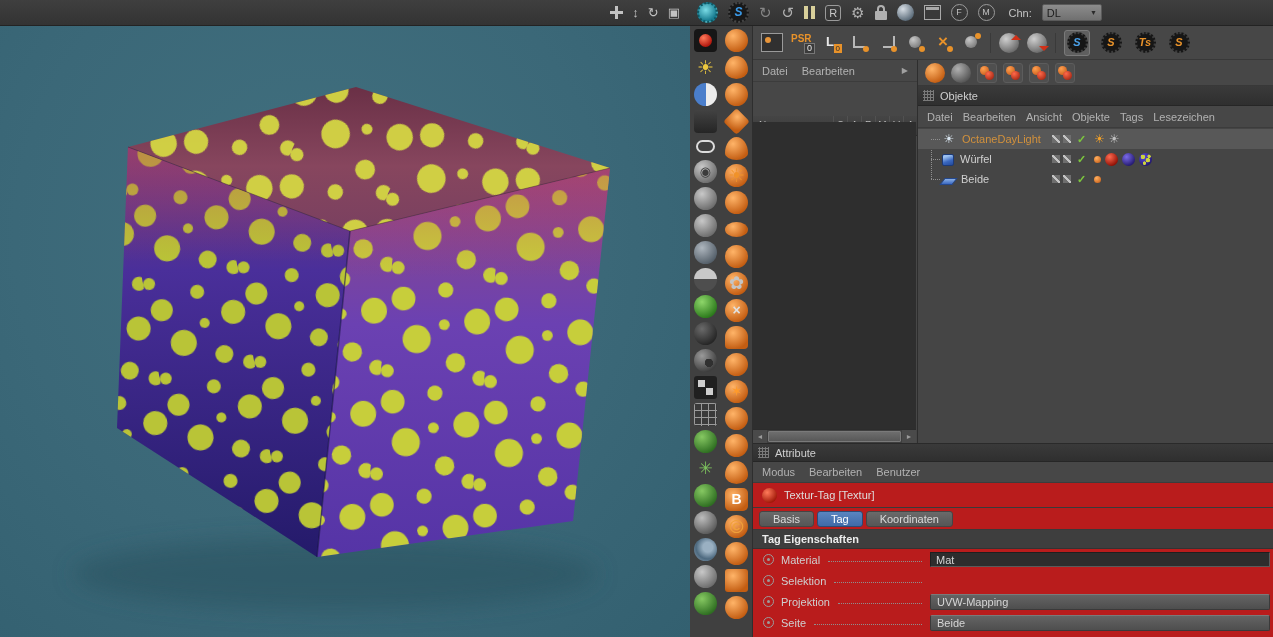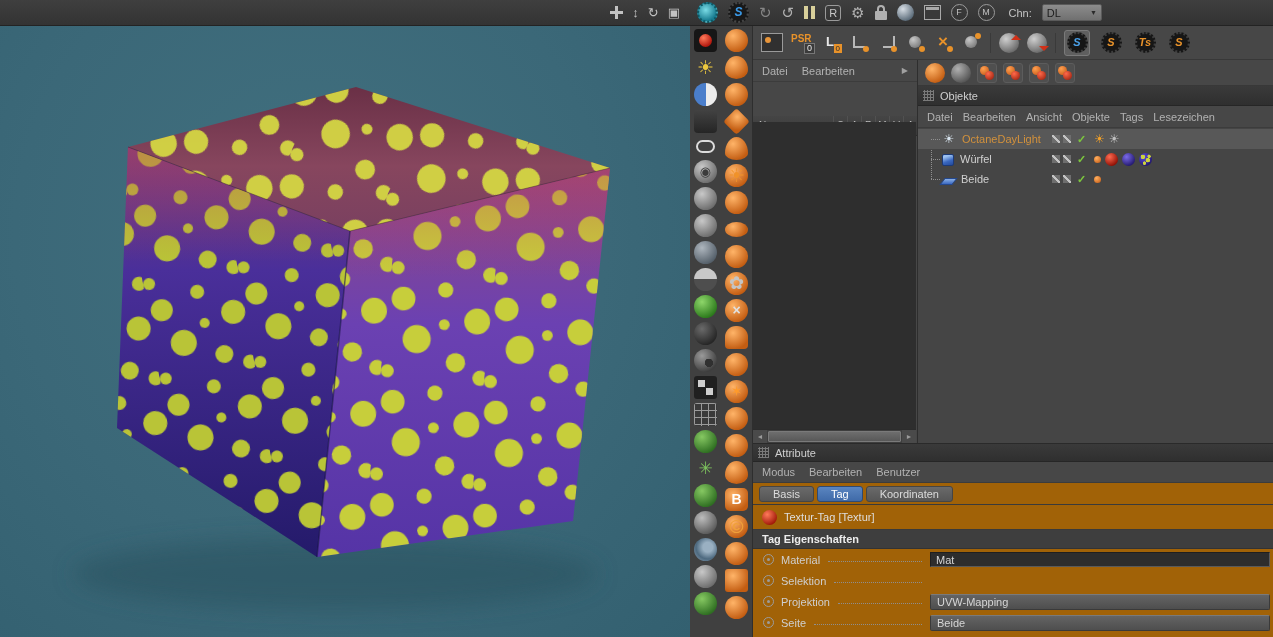--- a/index.html
+++ b/index.html
@@ -200,21 +200,21 @@
   .tag-ball{width:13px;height:13px;border-radius:50%;cursor:pointer;}
   .tag-ball.red{background:radial-gradient(circle at 35% 30%,#ff6a50,#8e0f04 75%);}
   .tag-ball.blue{background:radial-gradient(circle at 35% 30%,#7a6ae8,#241a70 75%);}
   .tag-ball.dots{background:radial-gradient(circle at 30% 30%,#ccd23e 2px,transparent 2.5px),
                  radial-gradient(circle at 68% 55%,#ccd23e 2px,transparent 2.5px),
                  radial-gradient(circle at 42% 78%,#ccd23e 1.5px,transparent 2px),
                  radial-gradient(circle at 78% 25%,#ccd23e 1.5px,transparent 2px),
                  radial-gradient(circle at 35% 30%,#5a4ae0,#241a70 75%);}
 
   
-  #attribute{position:absolute;left:753px;top:443px;width:520px;height:194px;background:#a16207;
+  #attribute{position:absolute;left:753px;top:443px;width:520px;height:194px;background:#b91c1c;
              border-top:1px solid #2a2a2a;box-sizing:border-box;}
   #attr-object{height:25px;display:flex;align-items:center;gap:7px;padding-left:9px;border-bottom:1px solid #3a3a3a;box-sizing:border-box;}
   .obj-ball{width:15px;height:15px;border-radius:50%;background:radial-gradient(circle at 35% 30%,#ff7a5a,#a01808 75%);}
   .obj-title{color:#dedede;}
   #attr-tabs{height:22px;display:flex;gap:3px;align-items:center;padding:0 6px;border-bottom:1px solid #3a3a3a;box-sizing:border-box;}
   .tab{padding:1px 13px;background:linear-gradient(#6a6a6a,#565656);border:1px solid #454545;border-radius:3px;color:#dcdcdc;cursor:pointer;}
   .tab.active{background:linear-gradient(#5a85c0,#3f6aa8);border-color:#2e4a74;color:#fff;}
   #attr-section{height:19px;background:#3e3e3e;border-bottom:1px solid #333;color:#ececec;font-weight:bold;
                 display:flex;align-items:center;padding-left:9px;box-sizing:border-box;}
   .prop-row{height:21px;display:flex;align-items:center;padding-left:10px;box-sizing:border-box;}
@@ -521,28 +521,28 @@
   <div id="attribute" data-name="attributes-panel">
     <div class="panel-title" style="height:18px;" data-name="attributes-panel-titlebar">
       <span class="grip" data-name="panel-grip-icon"></span>
       <span data-name="attributes-panel-title">Attribute</span>
     </div>
     <div class="menu-row" style="height:21px;" data-name="attributes-menubar">
       <span class="menu-item" data-name="menu-modus">Modus</span>
       <span class="menu-item" data-name="menu-bearbeiten">Bearbeiten</span>
       <span class="menu-item" data-name="menu-benutzer">Benutzer</span>
     </div>
+    <div id="attr-object" data-name="attribute-object-header">
+      <span class="obj-ball" data-name="texture-tag-ball-icon"></span>
+      <span class="obj-title" data-name="attribute-object-label">Textur-Tag [Textur]</span>
+    </div>
     <div id="attr-tabs" data-name="attribute-tabs">
       <span class="tab" data-name="tab-basis">Basis</span>
       <span class="tab active" data-name="tab-tag">Tag</span>
       <span class="tab" data-name="tab-koordinaten">Koordinaten</span>
-    </div>
-    <div id="attr-object" data-name="attribute-object-header">
-      <span class="obj-ball" data-name="texture-tag-ball-icon"></span>
-      <span class="obj-title" data-name="attribute-object-label">Textur-Tag [Textur]</span>
     </div>
     <div id="attr-section" data-name="tag-properties-section-header">
       <span data-name="section-title">Tag Eigenschaften</span>
     </div>
 
     <div class="prop-row" data-name="property-row-material">
       <span class="kcirc" data-name="keyframe-circle-icon"></span>
       <span class="plabel" data-name="property-label">Material</span>
       <span class="leader" data-name="dotted-leader"></span>
       <span class="pfield input" data-name="material-field">Mat</span>

